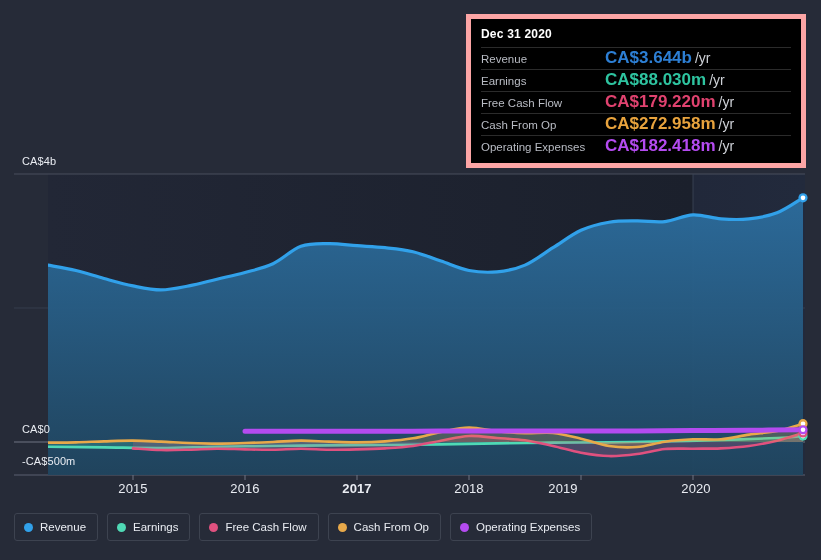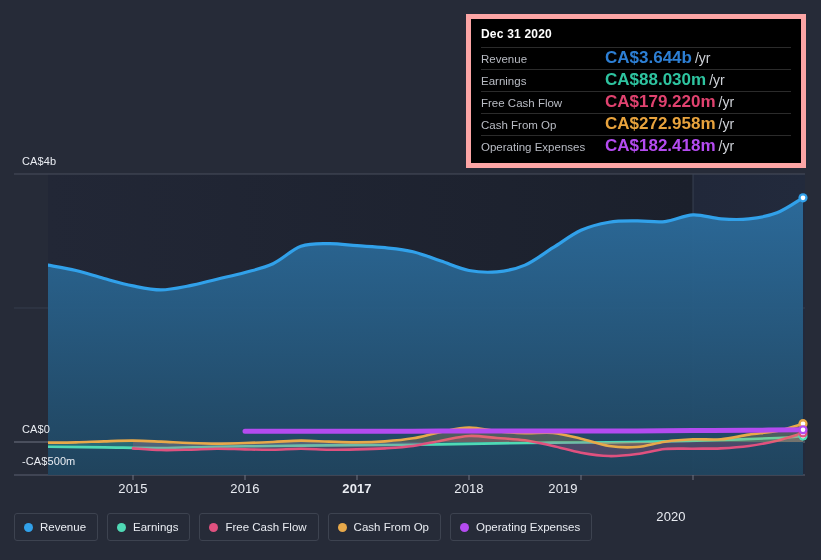--- a/index.html
+++ b/index.html
@@ -207,21 +207,21 @@
 
   <div class="axis-label y-label" style="top:155px;">CA$4b</div>
   <div class="axis-label y-label" style="top:423px;">CA$0</div>
   <div class="axis-label y-label" style="top:455px;">-CA$500m</div>
 
   <div class="axis-label x-label" style="left:133px;">2015</div>
   <div class="axis-label x-label" style="left:245px;">2016</div>
   <div class="axis-label x-label" style="left:357px;font-weight:bold;">2017</div>
   <div class="axis-label x-label" style="left:469px;">2018</div>
   <div class="axis-label x-label" style="left:555px;margin-left:8px;">2019</div>
-  <div class="axis-label x-label" style="left:671px;margin-top:28px;">2020</div>
+  <div class="axis-label x-label" style="left:696px;">2020</div>
 
   <div id="tooltip">
     <div class="tt-title">Dec 31 2020</div>
 
     <div class="tt-row">
       <div class="tt-key">Revenue</div>
       <div class="tt-val" style="color:#2d7fd4">CA$3.644b</div>
       <div class="tt-unit">/yr</div>
     </div>
 

